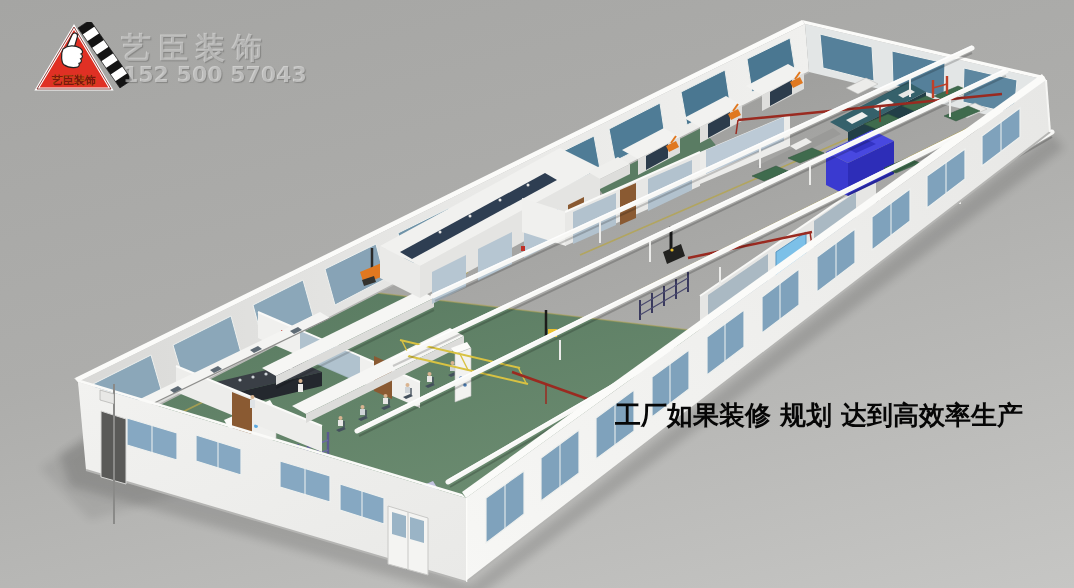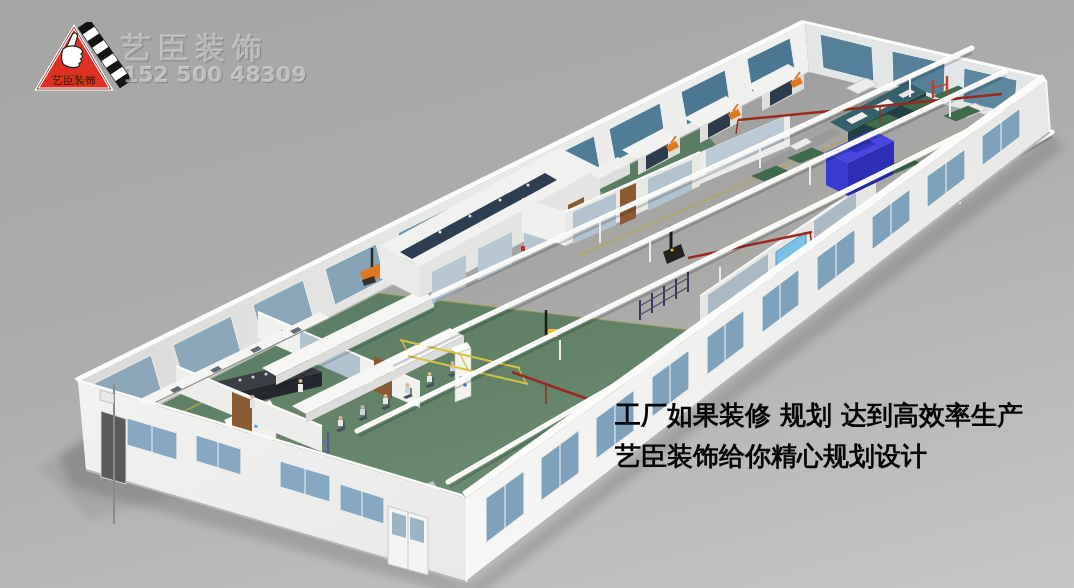--- a/index.html
+++ b/index.html
@@ -493,20 +493,19 @@
 
     <g>
       <path d="M37,24 l5,-11 c1.6,-3.4 6.4,-2 5.4,1.6 l-3.2,11.4 z" fill="#ffffff" stroke="#222" stroke-width="1.2"></path>
       <path d="M33,27 c5,-4 12,-4 17,-1 c3,2 3.4,5 1,6 c2,1.4 2,3.8 -0.4,4.8 c1.6,1.6 0.8,4 -1.6,4.6 c1,1.8 -0.4,3.8 -3,4 c-4,0.4 -9,-0.4 -12,-2.6 c-2.6,-2 -3.4,-11 -1,-15.8 z" fill="#ffffff" stroke="#222" stroke-width="1.2"></path>
     </g>
 
     <text x="44" y="62" text-anchor="middle" font-size="11" font-weight="bold" fill="#ffd200" stroke="#7a1410" stroke-width="0.3" font-family="DejaVu Sans, sans-serif">艺臣装饰</text>
   </svg>
 
   <div class="watermark-name">艺臣装饰</div>
-  <div class="watermark-phone">152 500 48309</div>
+  <div class="watermark-phone">152 500 57043</div>
 
   <div class="slogan">
     <div class="l1">工厂如果装修 规划 达到高效率生产</div>
-    <div class="l2">艺臣装饰给你精心规划设计</div>
   </div>
 
 </div>
 
 </body></html>

